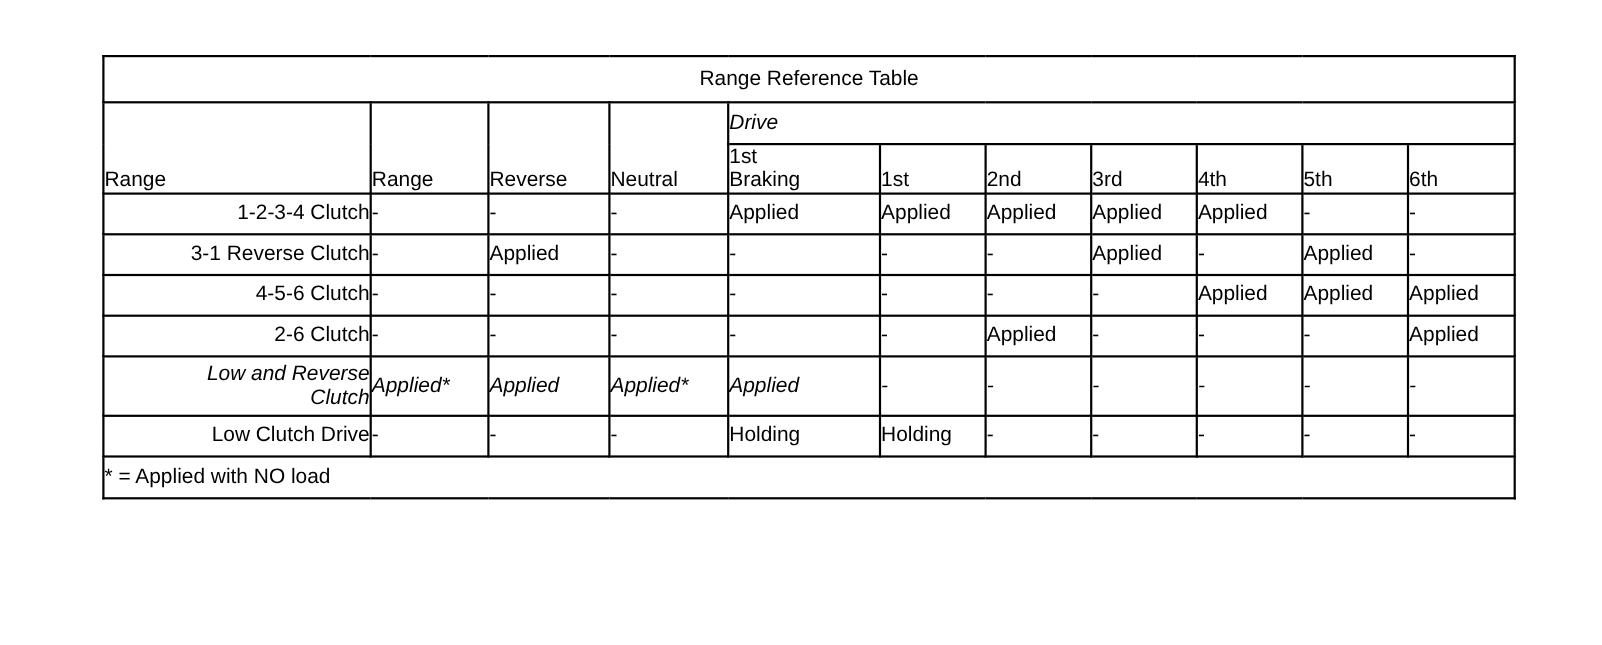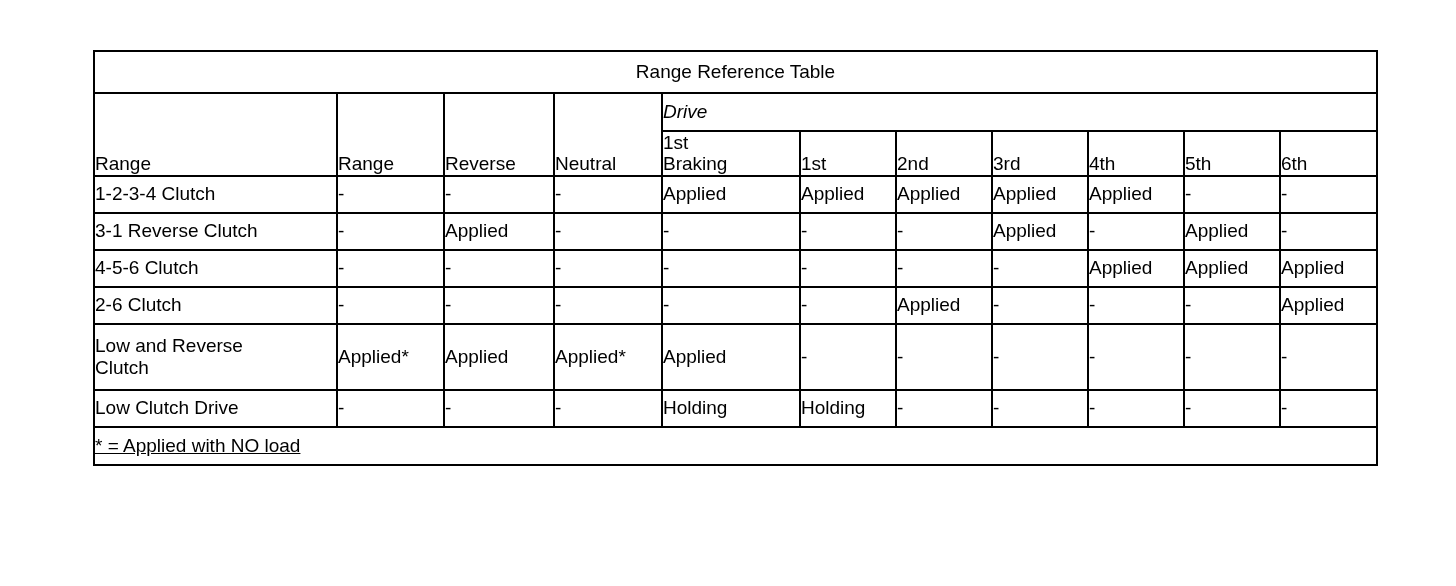--- a/index.html
+++ b/index.html
@@ -72,43 +72,42 @@
 
   .range-head {
     text-align: left;
     vertical-align: bottom;
     font-weight: bold;
     font-size: 19px;
     padding-bottom: 6px;
   }
 
   .row-label {
-    text-align: left;
+    text-align: right;
     vertical-align: middle;
     padding-left: 6px;
     font-size: 19px;
   }
 
   .data-cell {
     text-align: left;
     vertical-align: middle;
     padding-left: 5px;
     font-size: 19px;
   }
 
   .body-row { height: 37px; }
-  .tall-row { height: 66px; }
+  .tall-row { height: 54px; font-style: italic; }
   .foot-row { height: 38px; }
 
   .foot-cell {
     text-align: left;
     vertical-align: middle;
     padding-left: 6px;
     font-size: 19px;
-    text-decoration: underline;
   }
 
   
   col.c-range   { width: 243px; }
   col.c-park    { width: 107px; }
   col.c-rev     { width: 110px; }
   col.c-neu     { width: 108px; }
   col.c-1stb    { width: 138px; }
   col.c-1st     { width: 96px; }
   col.c-2nd     { width: 96px; }

